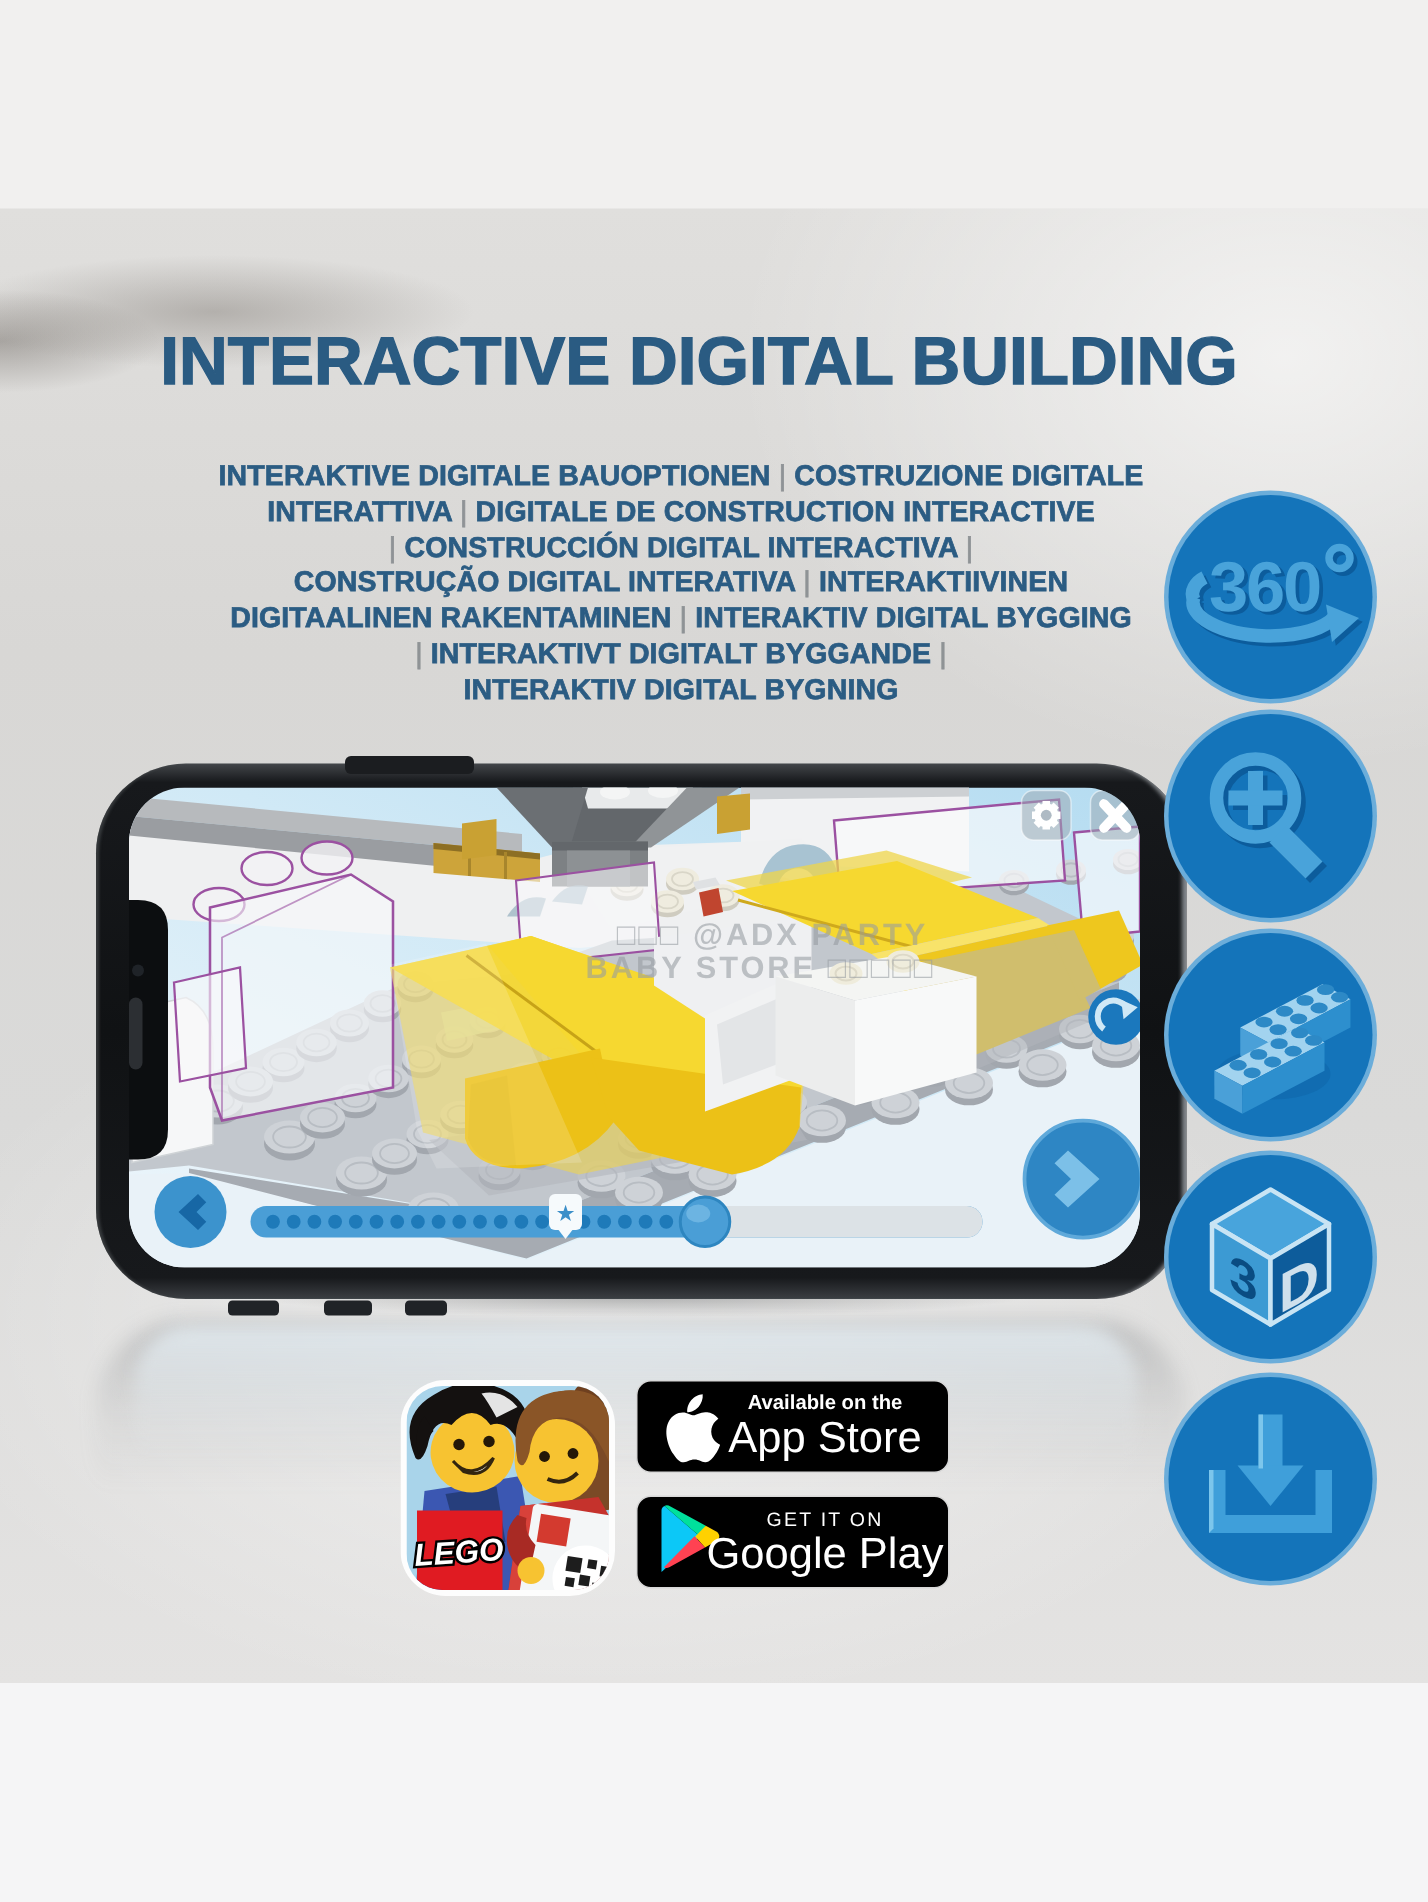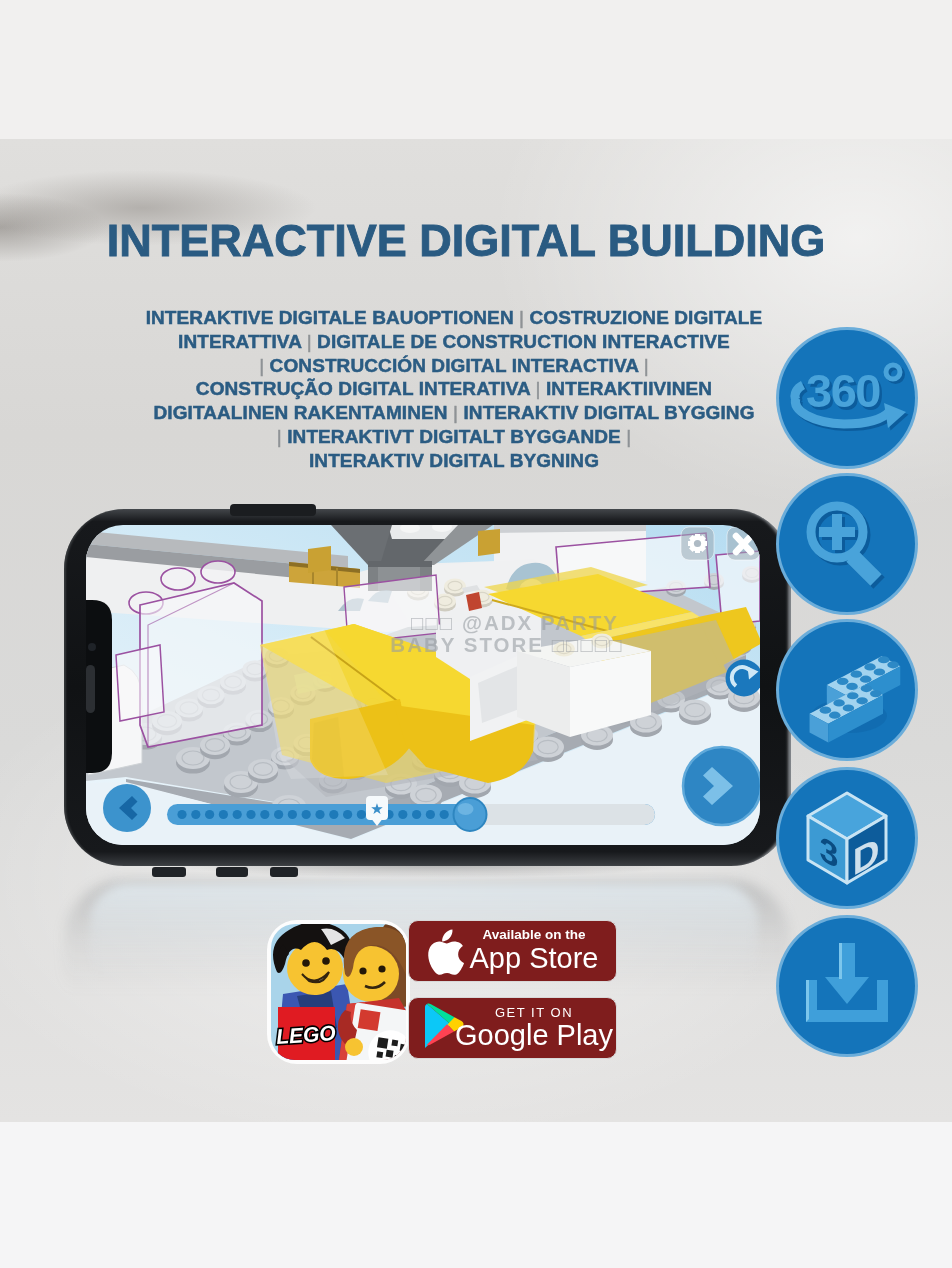--- a/index.html
+++ b/index.html
@@ -26,21 +26,21 @@
  background:linear-gradient(180deg,#43464a 0%,#17191c 3.5%,#101214 50%,#17191c 96%,#3c3f43 100%);
  box-shadow:inset -5px 0 3px -2px rgba(170,175,180,.75), inset 3px 0 2px -1px rgba(95,99,103,.45);}
 #topbtn{left:230px;top:504px;width:86px;height:12px;border-radius:4px;background:#1b1d20;}
 .botbtn{top:867px;height:10px;border-radius:3px;background:#202327;}
 #refl{left:64px;top:880px;width:726px;height:150px;border-radius:60px;
  background:linear-gradient(180deg,rgba(100,104,108,.26),rgba(130,134,138,.10) 42%,rgba(160,162,164,0) 75%);
  filter:blur(6px);}
 #reflScreen{left:90px;top:884px;width:668px;height:115px;border-radius:38px;
  background:linear-gradient(180deg,rgba(230,240,246,.75),rgba(232,240,246,.18) 52%,rgba(235,243,248,0) 80%);
  filter:blur(5px);}
-.badge{left:408px;width:209px;height:62px;border-radius:11px;background:#7f1d1d;
+.badge{left:424px;width:209px;height:62px;border-radius:11px;background:#000000;
  border:1.5px solid #d8d8d8;border-radius:10px;box-sizing:border-box;color:#fff;}
 </style></head><body>
 
 <div class="abs" id="photo"></div>
 
 <div class="abs" id="botstrip"></div>
 
 <div class="abs" id="title">INTERACTIVE DIGITAL BUILDING</div>
 
 <div class="abs" id="subs">

